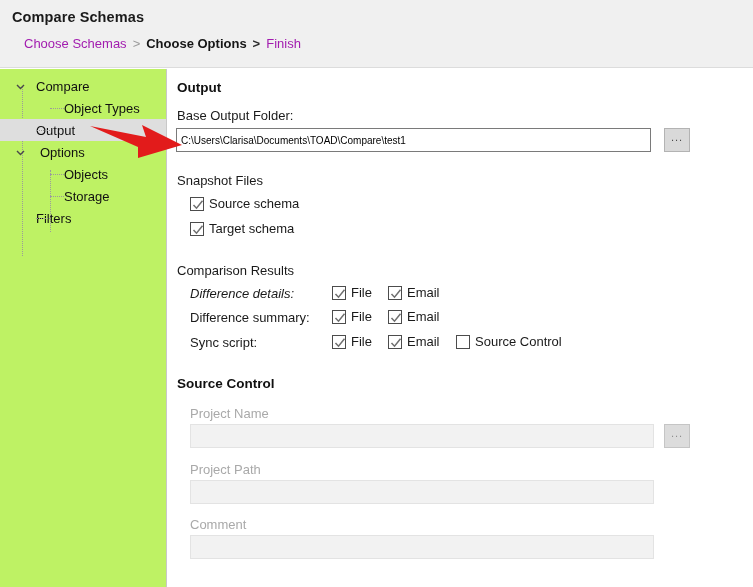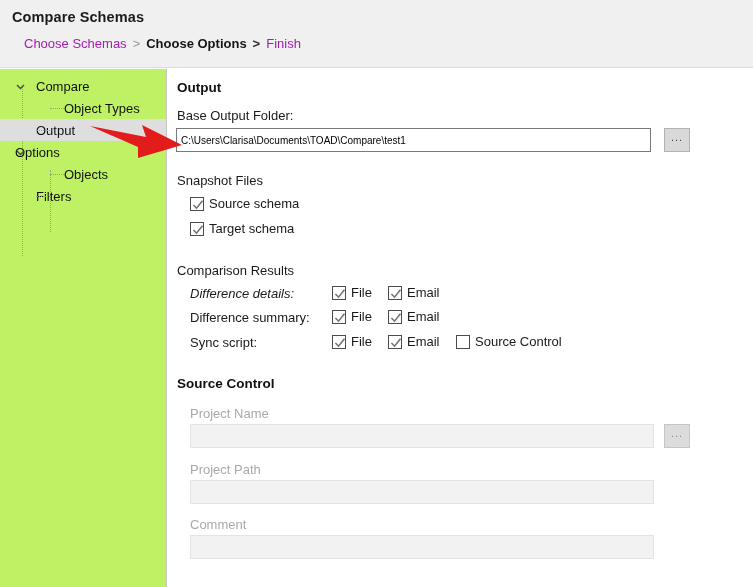--- a/index.html
+++ b/index.html
@@ -264,36 +264,40 @@
     <div class="tree-row" style="padding-left:64px;">
       <span class="child-stub"></span>
       <span class="tree-label">Object Types</span>
     </div>
 
     <div class="tree-row selected" style="padding-left:36px;">
       <span class="elbow"></span>
       <span class="tree-label">Output</span>
     </div>
 
-    <div class="tree-row" style="padding-left:15px;">
+    <div class="tree-row" style="padding-left:40px;">
       <span class="expander">
         <svg width="11" height="11" viewBox="0 0 11 11">
             <path d="M2 4 L5.5 7.5 L9 4" fill="none" stroke="#4a4a4a" stroke-width="1.4"></path>
           </svg>
       </span>
       <span class="tree-label">Options</span>
     </div>
 
     <div class="vline" style="left:50px; top:101px; height:62px;"></div>
 
     <div class="tree-row" style="padding-left:64px;">
       <span class="child-stub"></span>
       <span class="tree-label">Objects</span>
     </div>
 
+    <div class="tree-row" style="padding-left:64px;">
+      <span class="child-stub"></span>
+      <span class="tree-label">Storage</span>
+    </div>
 
 
     <div class="tree-row" style="padding-left:36px;">
       <span class="elbow"></span>
       <span class="tree-label">Filters</span>
     </div>
 
   </div>
 </div>
 

